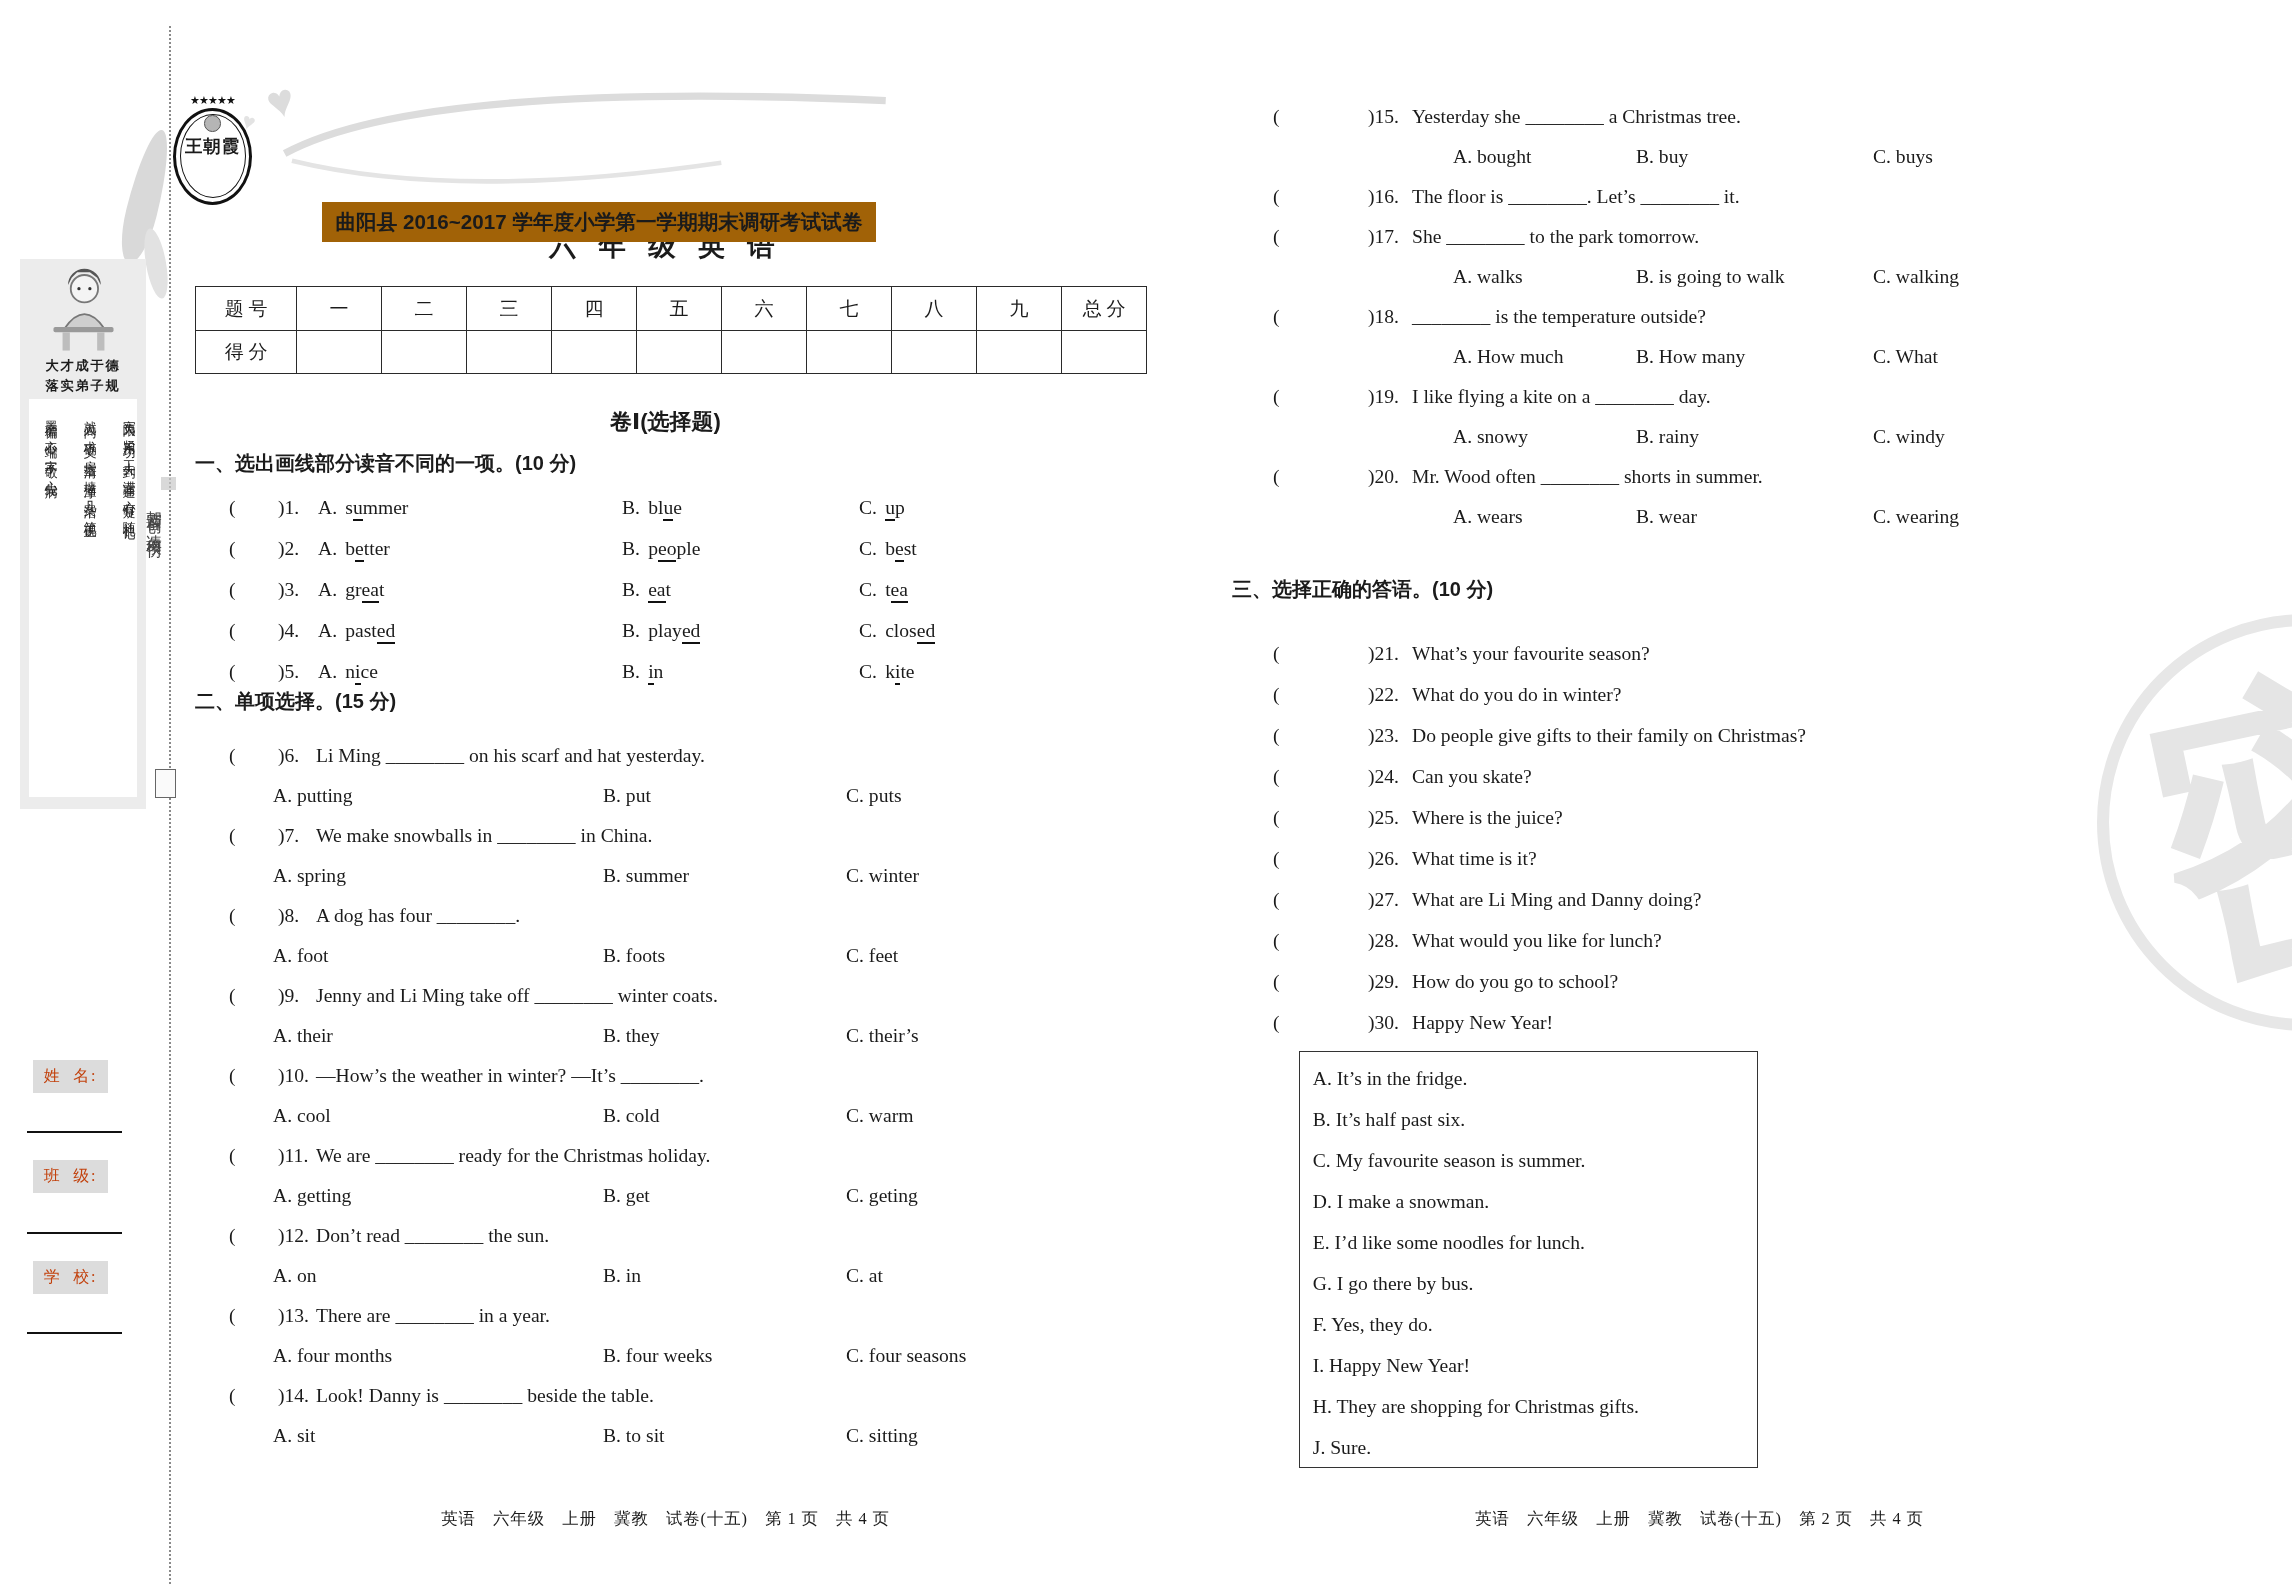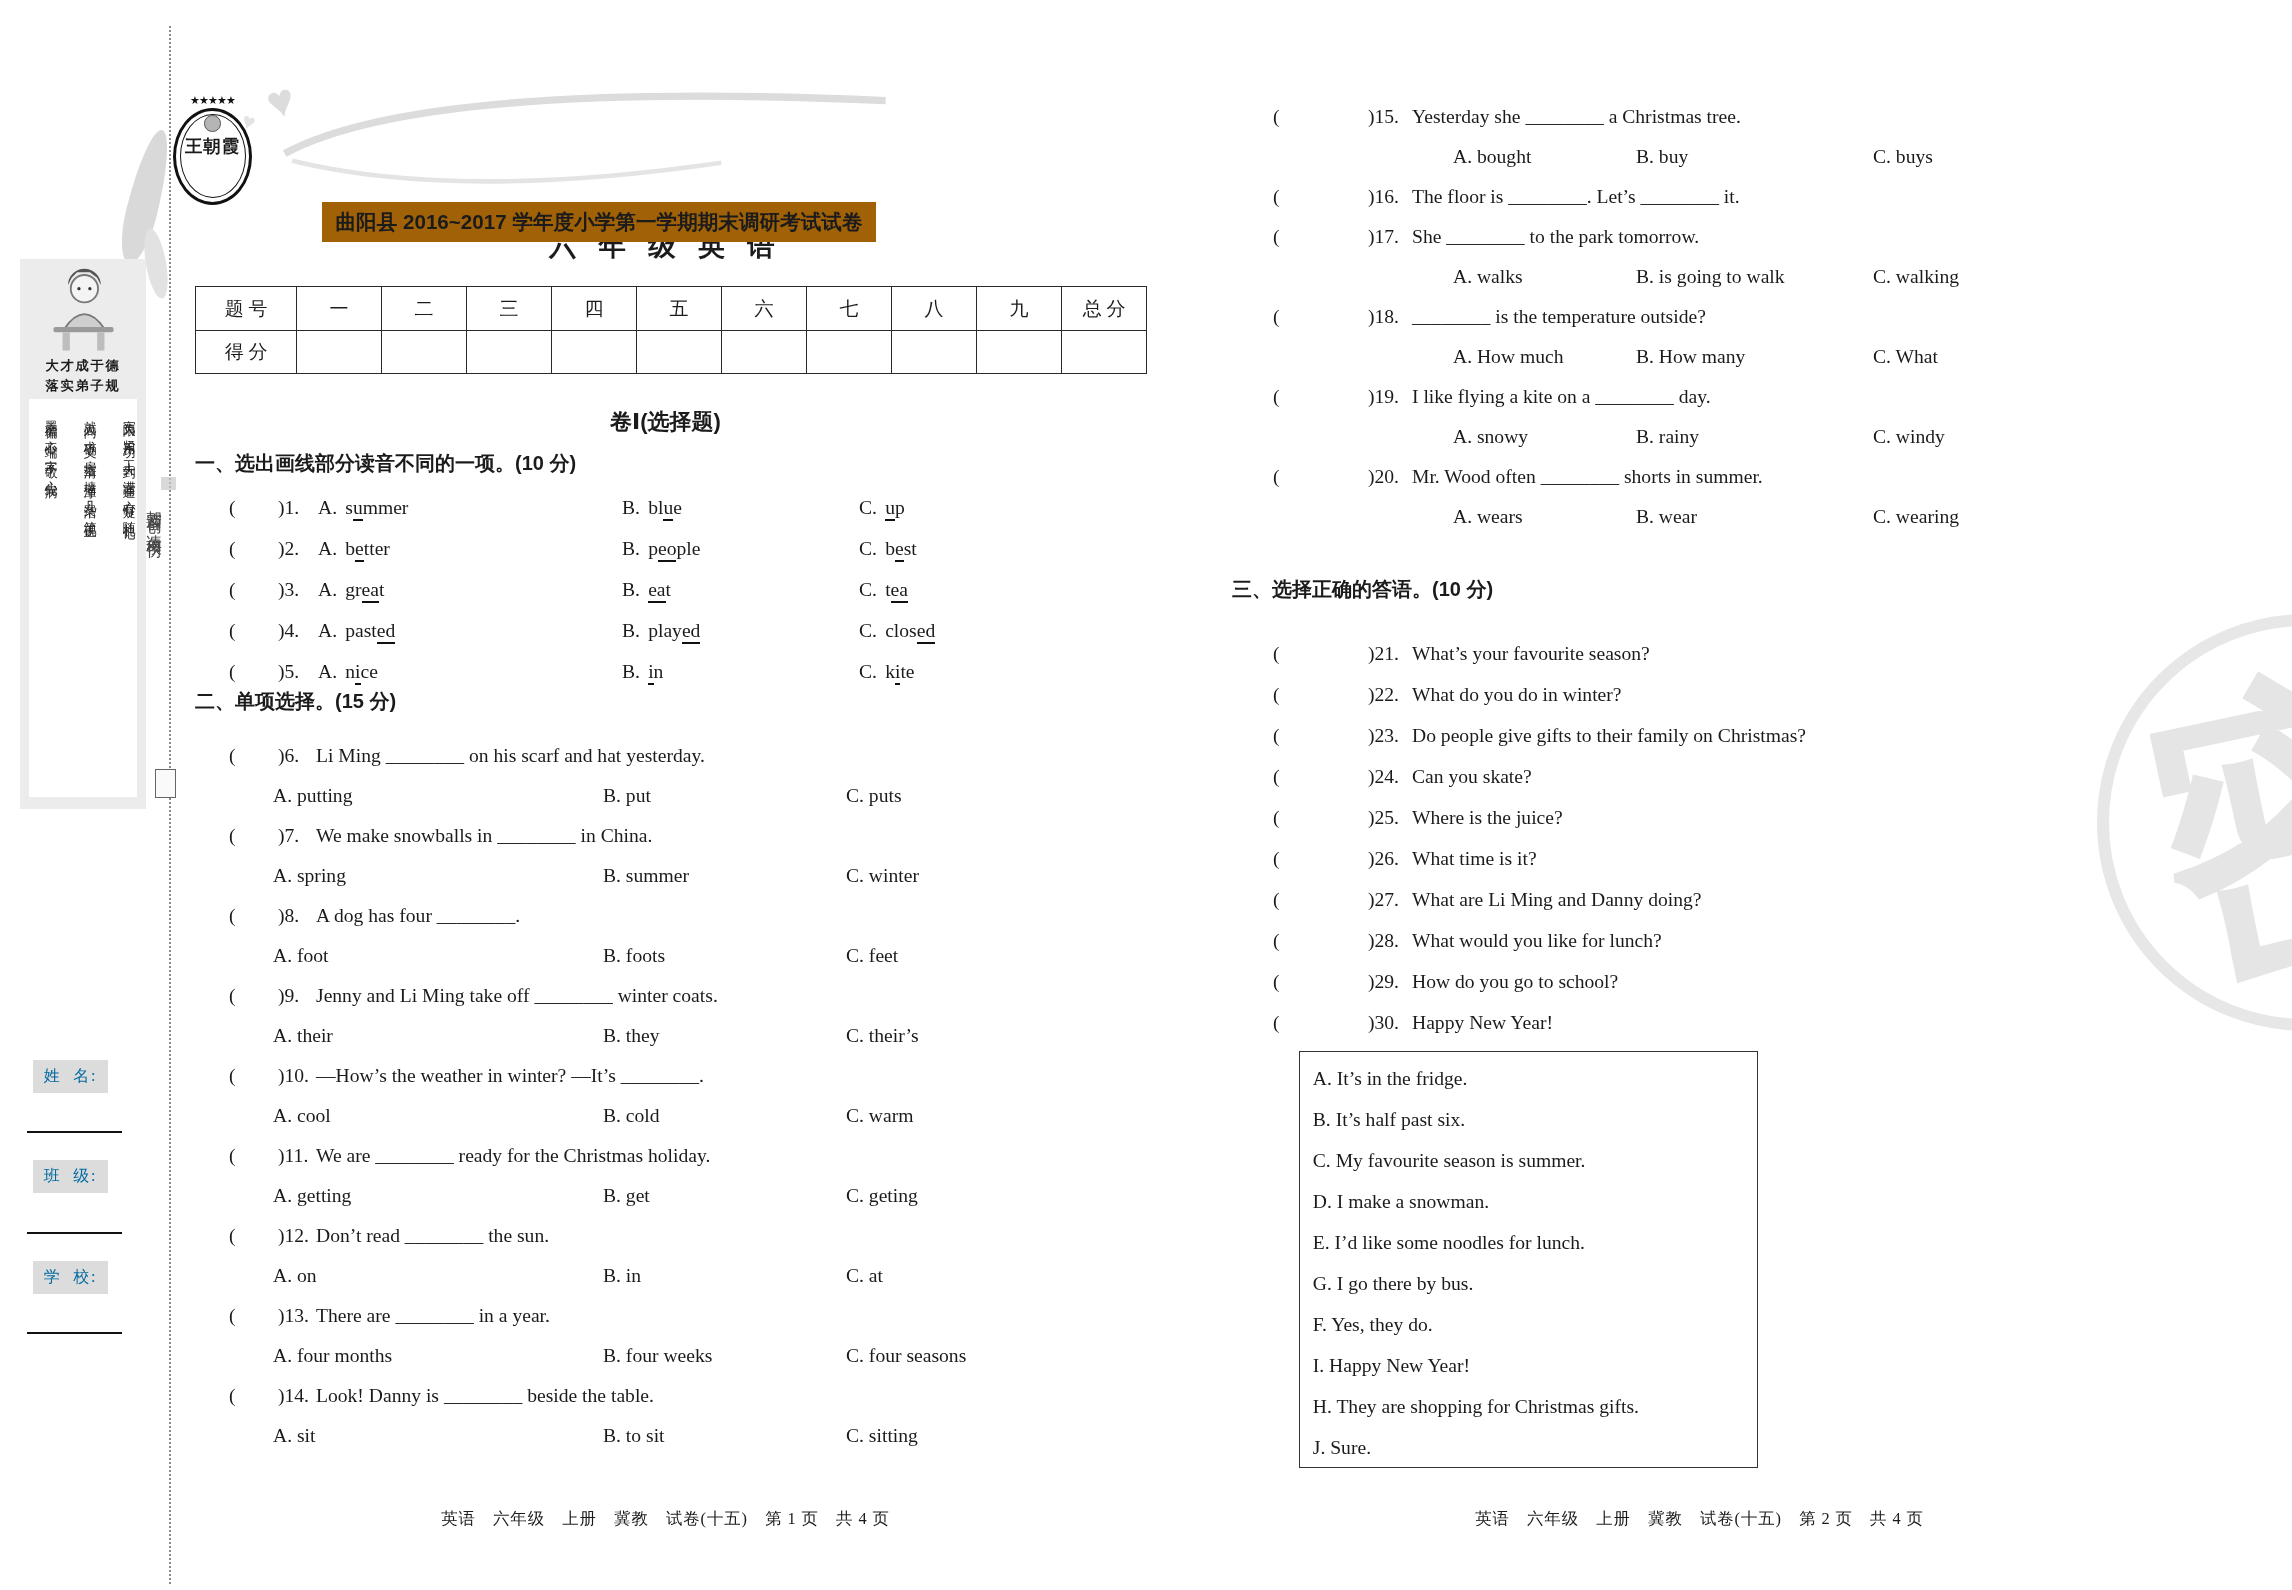--- a/index.html
+++ b/index.html
@@ -82,21 +82,21 @@
   .panel{position:absolute;left:20px;top:259px;width:126px;height:550px;background:#ececec;}
   .kid{display:block;margin:5.5px auto 0;}
   .motto{text-align:center;font-weight:bold;font-size:13.2px;line-height:20px;
          font-family:"Liberation Sans","DejaVu Sans",sans-serif;letter-spacing:1.8px;}
   .vbox{position:absolute;left:9.1px;top:140px;width:108px;height:398px;background:#fff;
         writing-mode:vertical-rl;padding-top:11px;box-sizing:border-box;font-size:12.8px;color:#222;}
   .vcol{margin-left:22px;}
   .vcol .g{display:inline-block;margin-bottom:12px;letter-spacing:2.7px;}
 
   
-  .flabel{position:absolute;left:33px;width:75px;height:33px;background:#dcdcdc;color:#0369a1;
+  .flabel{position:absolute;left:33px;width:75px;height:33px;background:#dcdcdc;color:#c2410c;
           display:flex;align-items:center;justify-content:center;font-size:16px;letter-spacing:1.8px;white-space:pre;}
   .fline{position:absolute;left:27.4px;width:95px;height:0;border-bottom:2.3px solid #111;}
 
   
   .wm{position:absolute;left:2097px;top:614px;width:393px;height:393px;border:12.8px solid #e7e7e7;
       border-radius:50%;z-index:0;display:flex;align-items:center;justify-content:center;}
   .wm span{font-family:"Liberation Sans","DejaVu Sans",sans-serif;font-weight:bold;font-size:302px;
       color:#e5e5e5;transform:rotate(-12deg);line-height:1;}
 </style>
 </head>

